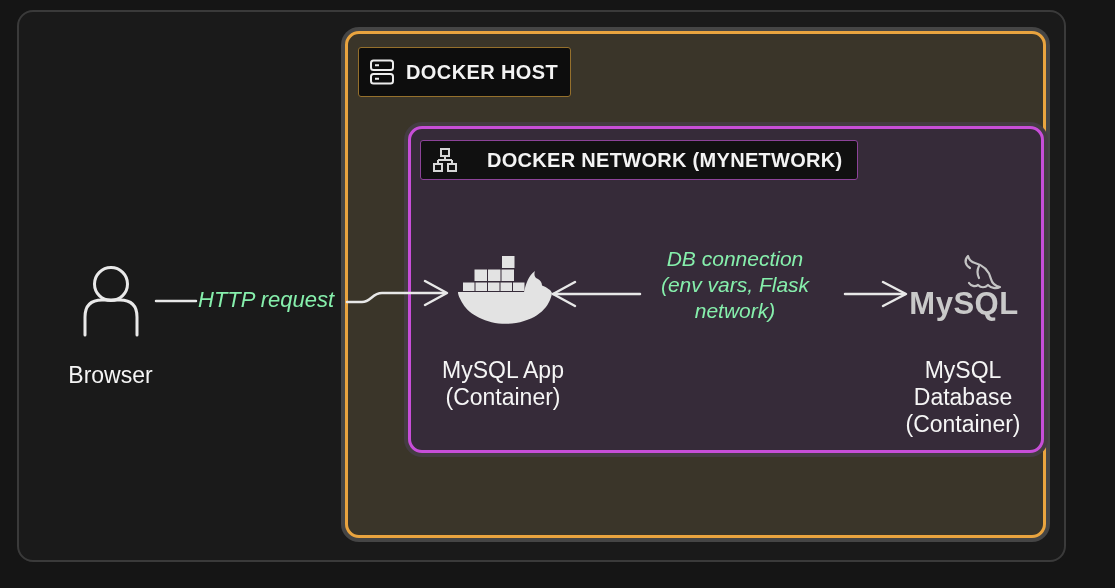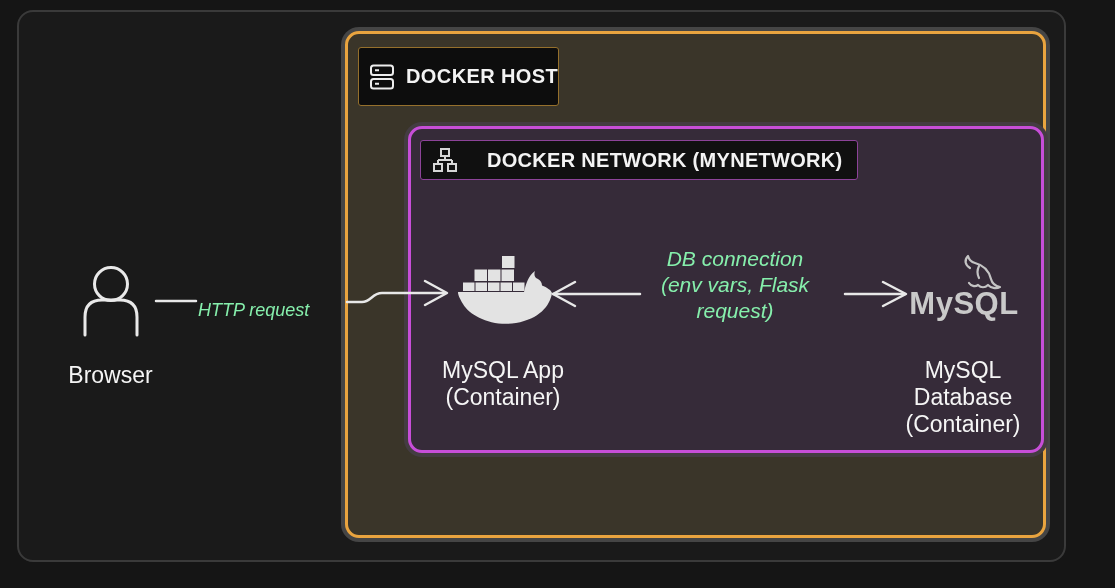--- a/index.html
+++ b/index.html
@@ -15,40 +15,40 @@
     border:2px solid #3a3a3a;border-radius:16px;background:#1a1a1a;
     box-sizing:border-box;
   }
   
   .host-box{
     left:345px;top:31px;width:701px;height:507px;box-sizing:border-box;
     background:#3a3529;border:3px solid #e9a43f;border-radius:14px;
     box-shadow:0 0 0 4px #454545;
   }
   .host-label{
-    left:358px;top:47px;height:59px;box-sizing:border-box;
-    display:flex;align-items:center;gap:11px;padding:0 0 0 10px;
+    left:358px;top:47px;height:50px;box-sizing:border-box;
+    display:flex;align-items:center;gap:11px;padding:0 12px 0 10px;
     background:#0d0d0d;border:1px solid #95702c;border-radius:3px;
     font-size:20px;font-weight:700;letter-spacing:.4px;
   }
   
   .net-box{
     left:408px;top:126px;width:636px;height:327px;box-sizing:border-box;
     background:#362b39;border:3px solid #c74ed8;border-radius:14px;
     box-shadow:0 0 0 4px #443c42;
   }
   .net-label{
     left:420px;top:140px;height:40px;box-sizing:border-box;
     display:flex;align-items:center;gap:29px;padding:0 14px 0 11px;
     background:#101010;border:1px solid #8c4398;border-radius:3px;
     font-size:20px;font-weight:700;letter-spacing:.3px;
   }
   .node-label{text-align:center;font-size:23px;line-height:27px;color:#f5f5f5;}
   .edge-label{color:#86efac;font-style:italic;}
-  #http-label{left:198px;top:300px;font-size:18px;}
+  #http-label{left:198px;top:287px;font-size:22px;}
   #db-label{left:626px;top:246px;width:218px;text-align:center;font-size:21px;line-height:26px;}
   #user-label{left:29px;top:362px;width:163px;}
   #flask-label{left:423px;top:357px;width:160px;}
   #mysql-label{left:882px;top:357px;width:162px;}
   #mysql-wordmark{
     left:896px;top:286px;width:136px;text-align:center;
     font-size:31px;font-weight:700;color:#c9c9c9;letter-spacing:.5px;
   }
   svg{display:block;}
   .edges{left:0;top:0;pointer-events:none;}
@@ -132,14 +132,14 @@
   <path d="M575 282 L553 294 L575 306"></path>
   <path d="M553 294 H640"></path>
   <path d="M845 294 H905"></path>
   <path d="M883 282 L906 294 L883 306"></path>
 </svg>
 
 <div class="abs edge-label" id="http-label">HTTP request</div>
 <div class="abs edge-label" id="db-label">
   <div>DB connection</div>
   <div>(env vars, Flask</div>
-  <div>request)</div>
+  <div>network)</div>
 </div>
 
 </body></html>

